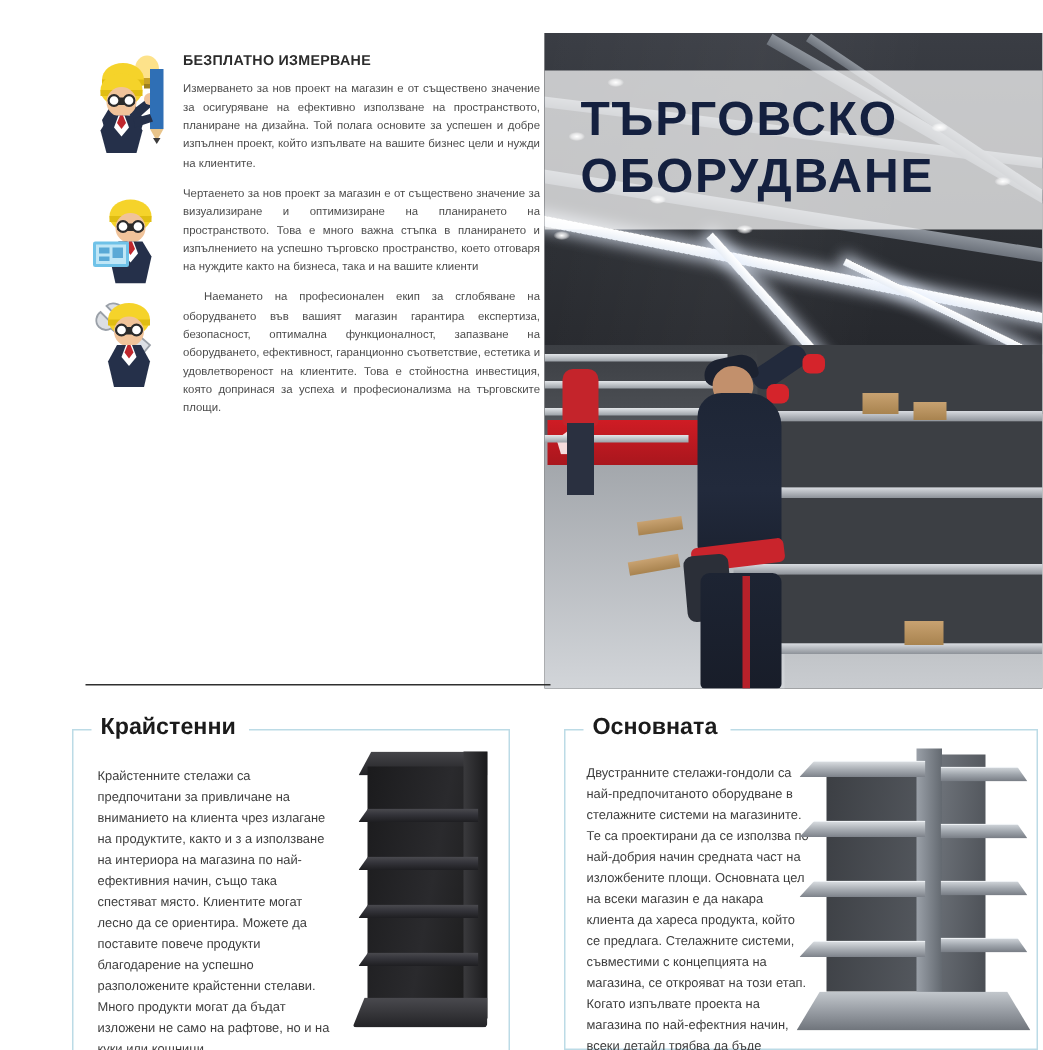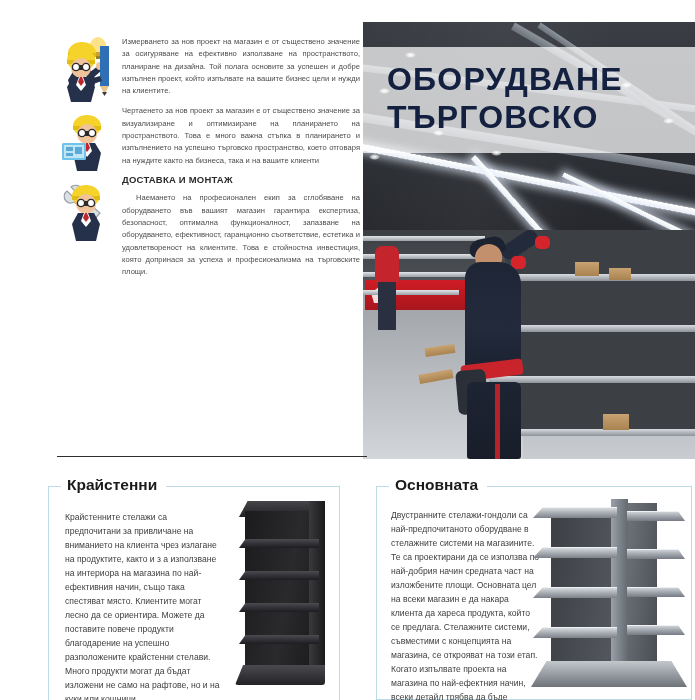--- a/index.html
+++ b/index.html
@@ -338,20 +338,21 @@
             <ellipse cx="21" cy="28" rx="10" ry="10" fill="#f0c39a"></ellipse>
             <rect x="12" y="25" width="18" height="5" rx="2" fill="#2b2b2b"></rect>
             <circle cx="16" cy="27" r="3.6" fill="#fff" stroke="#2b2b2b" stroke-width="1.4"></circle>
             <circle cx="26" cy="27" r="3.6" fill="#fff" stroke="#2b2b2b" stroke-width="1.4"></circle>
             <path d="M13 37h16l6 10-4 15H11L7 47z" fill="#25304a"></path>
             <path d="M19 37h4l3 8-5 6-5-6z" fill="#ffffff"></path>
             <path d="M20 37h2l2 5-3 4-3-4z" fill="#c0272d"></path>
             <path d="M29 39l11-3 2 5-12 4z" fill="#25304a"></path>
           </svg>
         </span>
+        <div class="feature-title">БЕЗПЛАТНО ИЗМЕРВАНЕ</div>
         <p class="feature-body">Измерването за нов проект на магазин е от съществено значение за осигуряване на ефективно използване на пространството, планиране на дизайна. Той полага основите за успешен и добре изпълнен проект, който изпълвате на вашите бизнес цели и нужди на клиентите.</p>
       </div>
 
       <div class="feature">
         <span class="feature-icon">
           <svg viewBox="0 0 56 62" width="56" height="62">
             <ellipse cx="27" cy="17" rx="14" ry="11" fill="#f5d32a"></ellipse>
             <path d="M13 17h28v4H13z" fill="#e0bd12"></path>
             <ellipse cx="27" cy="25" rx="10" ry="10" fill="#f0c39a"></ellipse>
             <rect x="18" y="22" width="18" height="5" rx="2" fill="#2b2b2b"></rect>
@@ -376,21 +377,20 @@
             <path d="M12 17h28v4H12z" fill="#e0bd12"></path>
             <ellipse cx="26" cy="25" rx="10" ry="10" fill="#f0c39a"></ellipse>
             <rect x="17" y="22" width="18" height="5" rx="2" fill="#2b2b2b"></rect>
             <circle cx="21" cy="24" r="3.6" fill="#fff" stroke="#2b2b2b" stroke-width="1.4"></circle>
             <circle cx="31" cy="24" r="3.6" fill="#fff" stroke="#2b2b2b" stroke-width="1.4"></circle>
             <path d="M18 34h16l6 11-4 17H16l-4-17z" fill="#25304a"></path>
             <path d="M24 34h4l3 8-5 6-5-6z" fill="#ffffff"></path>
             <path d="M25 34h2l2 5-3 4-3-4z" fill="#c0272d"></path>
           </svg>
         </span>
-        <div class="feature-title">ДОСТАВКА И МОНТАЖ</div>
         <p class="feature-body">Наемането на професионален екип за сглобяване на оборудването във вашият магазин гарантира експертиза, безопасност, оптимална функционалност, запазване на оборудването, ефективност, гаранционно съответствие, естетика и удовлетвореност на клиентите. Това е стойностна инвестиция, която допринася за успеха и професионализма на търговските площи.</p>
       </div>
 
     </div>
 
     <div id="hero">
       <div class="hero-photo">
         <div class="hp-ceiling"></div>
 
         <div class="beam" style="left:-20px; top:88px; width:400px; height:9px; transform:rotate(9deg);"></div>
@@ -446,22 +446,22 @@
           <div class="w-head"></div>
           <div class="w-body"></div>
           <div class="w-belt"></div>
           <div class="w-pouch"></div>
           <div class="w-legs"></div>
           <div class="w-stripe" style="left:44px;"></div>
         </div>
       </div>
 
       <div id="hero-title">
+        <div class="hero-line">ТЪРГОВСКО</div>
         <div class="hero-line">ОБОРУДВАНЕ</div>
-        <div class="hero-line">ТЪРГОВСКО</div>
       </div>
     </div>
 
     <div id="top-divider"></div>
   </div>
 
   <div class="panel" id="panel-endcap">
     <div class="panel-title">Крайстенни</div>
     <p class="panel-body">Крайстенните стелажи са предпочитани за привличане на вниманието на клиента чрез излагане на продуктите, както и з а използване на интериора на магазина по най-ефективния начин, също така спестяват място. Клиентите могат лесно да се ориентира. Можете да поставите повече продукти благодарение на успешно разположените крайстенни стелави. Много продукти могат да бъдат изложени не само на рафтове, но и на куки или кошници.</p>
     <div id="endcap-art">

